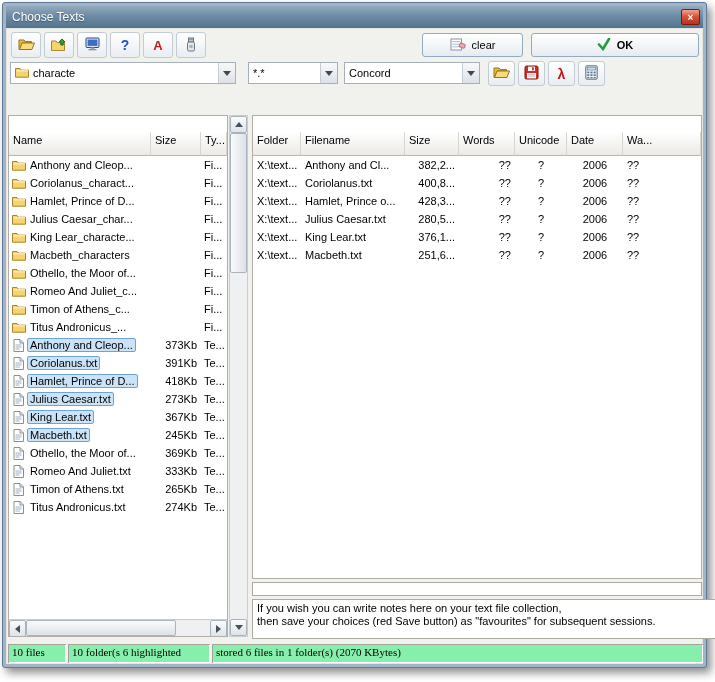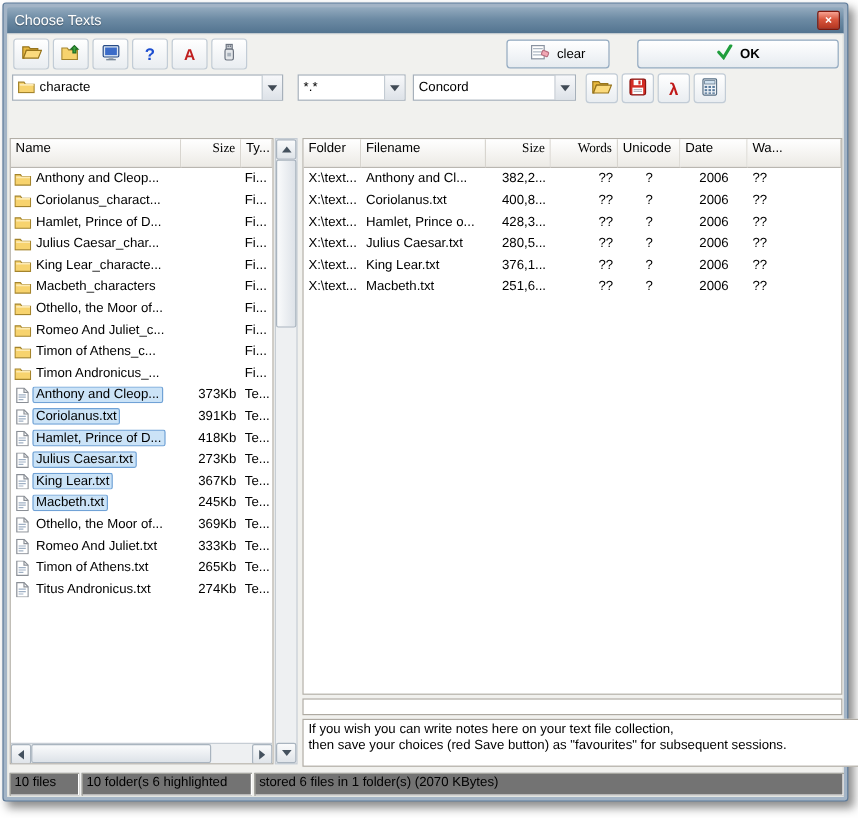--- a/index.html
+++ b/index.html
@@ -28,21 +28,21 @@
           border:1px solid #c2ccd6; border-radius:3px;
           background:linear-gradient(#ffffff,#e9edf1);
           display:flex; align-items:center; justify-content:center; }
   .glyph-help { color:#1d4ed0; font-weight:bold; font-size:14px; }
   .glyph-font { color:#c02020; font-weight:bold; font-size:13px; }
   .glyph-pdf  { color:#c01818; font-weight:bold; font-size:14px; }
 
   .btn { position:absolute; top:4px; height:24px; border:1px solid #93aac1; border-radius:3px;
          background:linear-gradient(#ffffff,#e6ebf0); display:flex; align-items:center; justify-content:center; gap:6px;
          font-family:"Liberation Sans", sans-serif; font-size:11px; }
-  .btn-clear { left:415px; width:86px;text-align:center; }
+  .btn-clear { left:415px; width:101px;text-align:center; }
   .btn-ok    { left:524px; width:168px; font-weight:bold; }
 
   
   .combo { position:absolute; top:33px; height:22px; background:#fff; border:1px solid #a6b0ba;
            display:flex; align-items:center; }
   .combo .cval { flex:1; padding-left:4px; display:flex; align-items:center; gap:4px; overflow:hidden; white-space:nowrap; }
   .combo .dd { width:17px; height:100%; border-left:1px solid #c3cbd3;
                background:linear-gradient(#f7f8fa,#dde2e8); display:flex; align-items:center; justify-content:center; }
   .tri-dn { width:0; height:0; border-left:4px solid transparent; border-right:4px solid transparent; border-top:5px solid #404a55; }
   .combo-folder  { left:3px;   width:226px; }
@@ -53,26 +53,26 @@
   .panel-label { position:absolute; height:18px; line-height:16px; padding-left:4px;
                  background:#fafaf7; border:1px solid #ccccc6; }
   .label-left  { left:1px;   top:68px; width:220px; }
   .label-right { left:245px; top:68px; width:450px; }
 
   
   .lv { position:absolute; background:#fff; border:1px solid #b2aea6; overflow:hidden; }
   .lv-left  { left:1px;   top:86px; width:220px; height:522px; }
   .lv-right { left:245px; top:86px; width:450px; height:464px; }
 
-  .lvheader { display:grid; height:24px; }
+  .lvheader { display:grid; height:24px;margin-top:16px; }
   #left-header  { grid-template-columns:142px 50px 1fr; }
   #right-header { grid-template-columns:48px 104px 54px 56px 52px 56px 1fr; }
   .hc { background:linear-gradient(#ffffff,#eceae5); border-right:1px solid #d8d5cf; border-bottom:1px solid #b9b6b0;
         padding:2px 4px 0 4px; overflow:hidden; white-space:nowrap; }
-  .hc.ra { text-align:right;font-family:Liberation Serif, serif; }
+  .hc.ra { text-align:left; }
 
   .lrow { display:grid; grid-template-columns:142px 50px 1fr; height:18px; align-items:center; overflow:hidden; }
   .lc { overflow:hidden; white-space:nowrap; }
   .lc-name { display:flex; align-items:center; padding-left:2px; }
   .licon { width:15px; display:flex; justify-content:center; flex:none; }
   .nm { border:1px solid transparent; border-radius:2px; padding:0 2px; margin-left:1px; white-space:nowrap; }
   .nm.sel { background:#cbe3f7; border-color:#70a2d6; }
   .lc-size { text-align:right; padding-right:4px; }
   .lc-type { padding-left:3px; }
 
@@ -99,22 +99,22 @@
   .tri-right { width:0;height:0;border-top:4px solid transparent;border-bottom:4px solid transparent;border-left:5px solid #44515e; }
 
   
   .notes-input { position:absolute; left:245px; top:553px; width:450px; height:14px;
                  background:#fff; border:1px solid #aeaaa2; }
   .notes { position:absolute; left:245px; top:570px; width:522px; height:40px;
            background:#fff; border:1px solid #aeaaa2; padding:2px 4px; line-height:13px; white-space:pre-line; overflow:hidden; }
 
   
   .statusbar { position:absolute; left:1px; top:615px; width:695px; height:19px; display:flex; gap:2px; background:#f1f1ee; }
-  .sb-cell { background:#737373; padding:2px 4px 0 4px; overflow:hidden; white-space:nowrap;
-             box-shadow:inset 1px 1px 0 #a5a59e, inset -1px -1px 0 #ffffff; }
+  .sb-cell { background:#86efac; padding:2px 4px 0 4px; overflow:hidden; white-space:nowrap;
+             box-shadow:inset 1px 1px 0 #a5a59e, inset -1px -1px 0 #ffffff;font-family:Liberation Serif, serif; }
   .sb-c0 { width:58px; flex:none; }
   .sb-c1 { width:142px; flex:none; }
   .sb-c2 { flex:1; }
 </style>
 </head>
 <body>
 
 <div class="window">
   <div class="titlebar">
     <span class="title">Choose Texts</span>
@@ -372,21 +372,21 @@
             <div class="lc lc-type">Fi...</div>
           </div>
           <div class="lrow">
             <div class="lc lc-name">
               <span class="licon">
                 <svg width="14" height="12" viewBox="0 0 14 12">
                   <path d="M0.5 2.5h4.5l1.2 1.7h7.3v7H0.5z" fill="#f7d36e" stroke="#a4842c"></path>
                   <path d="M1.5 4.8h11.5" stroke="#fdeab2" stroke-width="1.4" fill="none"></path>
                 </svg>
               </span>
-              <span class="nm">Timon Andronicus_...</span>
+              <span class="nm">Titus Andronicus_...</span>
             </div>
             <div class="lc lc-size"></div>
             <div class="lc lc-type">Fi...</div>
           </div>
           <div class="lrow">
             <div class="lc lc-name">
               <span class="licon">
                 <svg width="11" height="13" viewBox="0 0 11 13">
                   <path d="M1 0.5h6l3.5 3.5v8.5H1z" fill="#fff" stroke="#8a8f96"></path>
                   <path d="M7 0.5V4h3.5" fill="none" stroke="#8a8f96"></path>

